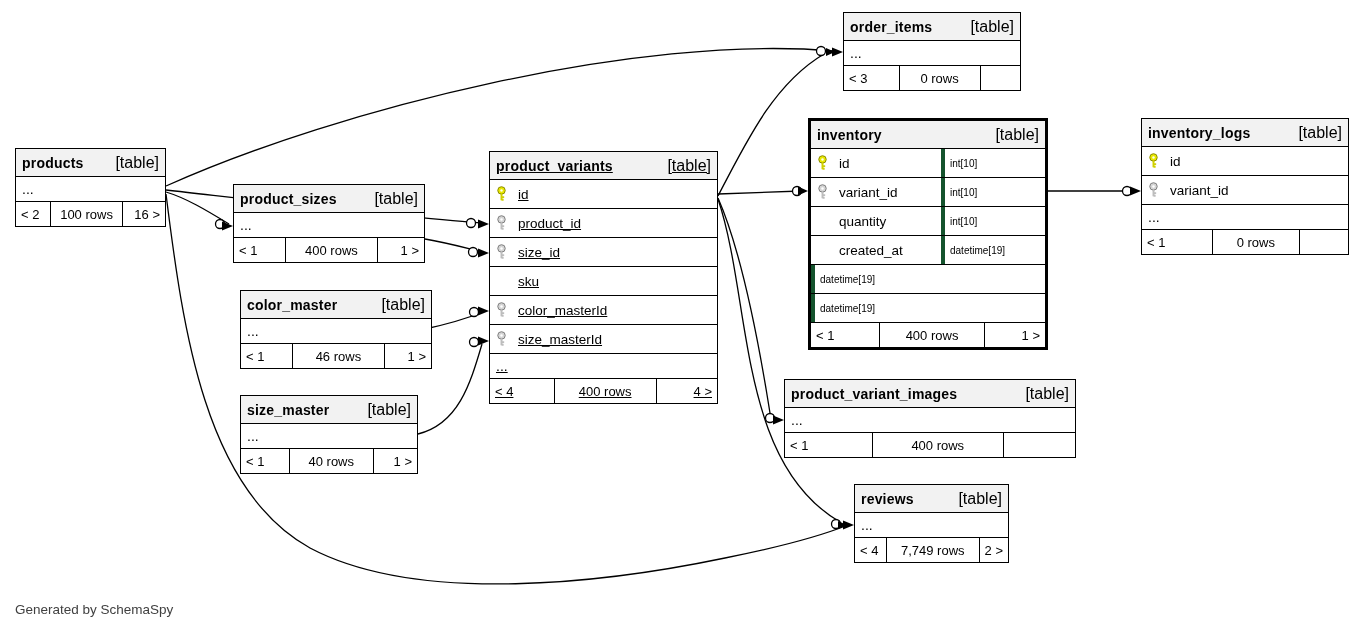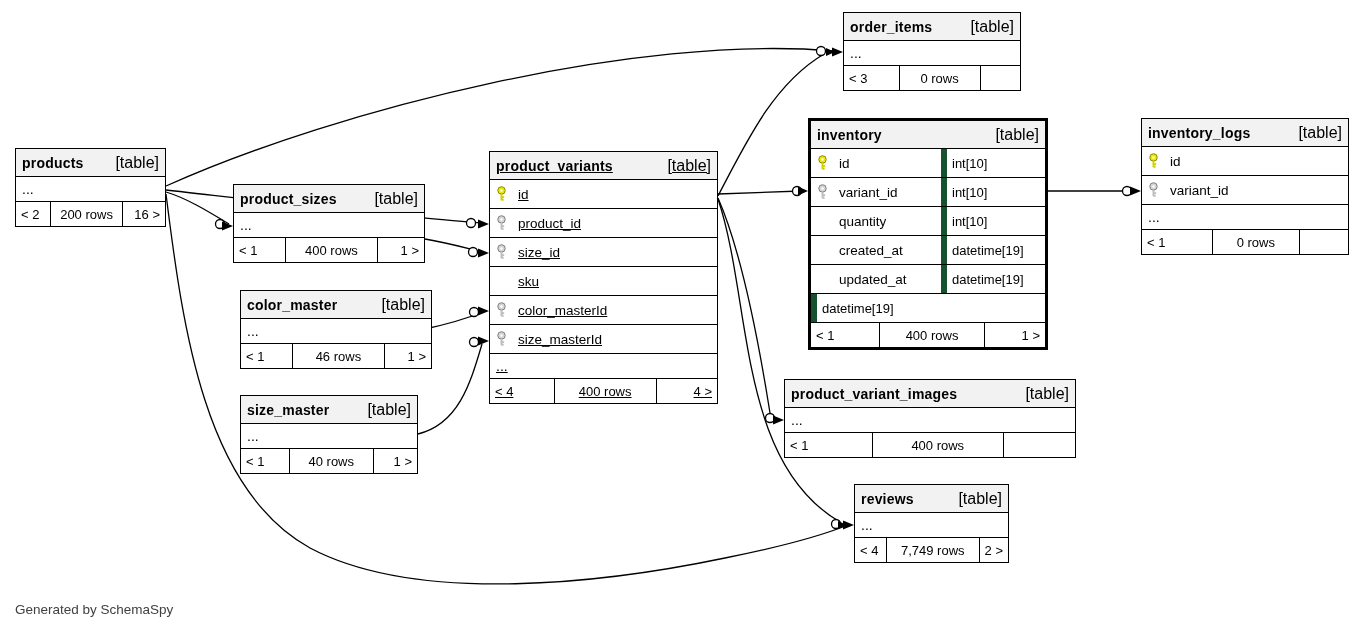--- a/index.html
+++ b/index.html
@@ -10,22 +10,22 @@
   .tbl.emph{border:3px solid #000;}
   .hd{display:flex;justify-content:space-between;align-items:center;background:#f2f2f2;
       height:27px;padding:0 6px;box-sizing:border-box;}
   .hd .nm{font-weight:bold;font-size:14px;letter-spacing:.2px;}
   .hd .tg{font-size:16px;margin-left:15px;}
   .col,.ell,.foot{border-top:1px solid #000;box-sizing:border-box;}
   .col{display:flex;align-items:stretch;height:29px;font-size:13.5px;}
   .cnwrap{flex:1;display:flex;align-items:center;padding-left:6px;}
   .keyspot{width:22px;display:inline-flex;align-items:center;justify-content:flex-start;flex:none;}
   .cn{white-space:nowrap;}
-  .ct{width:104px;flex:none;border-left:6px solid #14532d;display:flex;align-items:center;
-      padding-left:5px;font-size:13px;box-sizing:border-box;}
+  .ct{width:104px;flex:none;border-left:4px solid #14532d;display:flex;align-items:center;
+      padding-left:5px;font-size:10px;box-sizing:border-box;}
   .ell{height:25px;display:flex;align-items:center;padding-left:6px;font-size:14px;}
   .foot{height:25px;display:flex;align-items:stretch;font-size:13px;}
   .c1{display:flex;align-items:center;padding-left:5px;box-sizing:border-box;width:27%;}
   .c2{flex:1;display:flex;align-items:center;justify-content:center;border-left:1px solid #000;box-sizing:border-box;}
   .c3{display:flex;align-items:center;justify-content:flex-end;padding-right:5px;
       border-left:1px solid #000;box-sizing:border-box;width:25%;}
   .note{position:absolute;left:15px;top:602px;font-size:13.5px;color:#404040;z-index:1;}
   .keyicon{display:block;}
 </style>
 </head>
@@ -77,21 +77,21 @@
   </svg>
 
   <div class="tbl" style="left:15px;top:148px;width:151px;">
     <div class="hd">
       <span class="nm">products</span>
       <span class="tg">[table]</span>
     </div>
     <div class="ell">...</div>
     <div class="foot">
       <span class="c1" style="width:23%;">&lt; 2</span>
-      <span class="c2">200 rows</span>
+      <span class="c2">100 rows</span>
       <span class="c3" style="width:29%;">16 &gt;</span>
     </div>
   </div>
 
   <div class="tbl" style="left:233px;top:184px;width:192px;">
     <div class="hd">
       <span class="nm">product_sizes</span>
       <span class="tg">[table]</span>
     </div>
     <div class="ell">...</div>
@@ -259,24 +259,20 @@
       <span class="ct">int[10]</span>
     </div>
     <div class="col">
       <span class="cnwrap">
         <span class="keyspot"></span>
         <span class="cn">created_at</span>
       </span>
       <span class="ct">datetime[19]</span>
     </div>
     <div class="col">
-      <span class="cnwrap">
-        <span class="keyspot"></span>
-        <span class="cn">updated_at</span>
-      </span>
       <span class="ct">datetime[19]</span>
     </div>
     <div class="col">
       <span class="ct">datetime[19]</span>
     </div>
     <div class="foot">
       <span class="c1" style="width:29%;">&lt; 1</span>
       <span class="c2">400 rows</span>
       <span class="c3" style="width:26%;">1 &gt;</span>
     </div>

